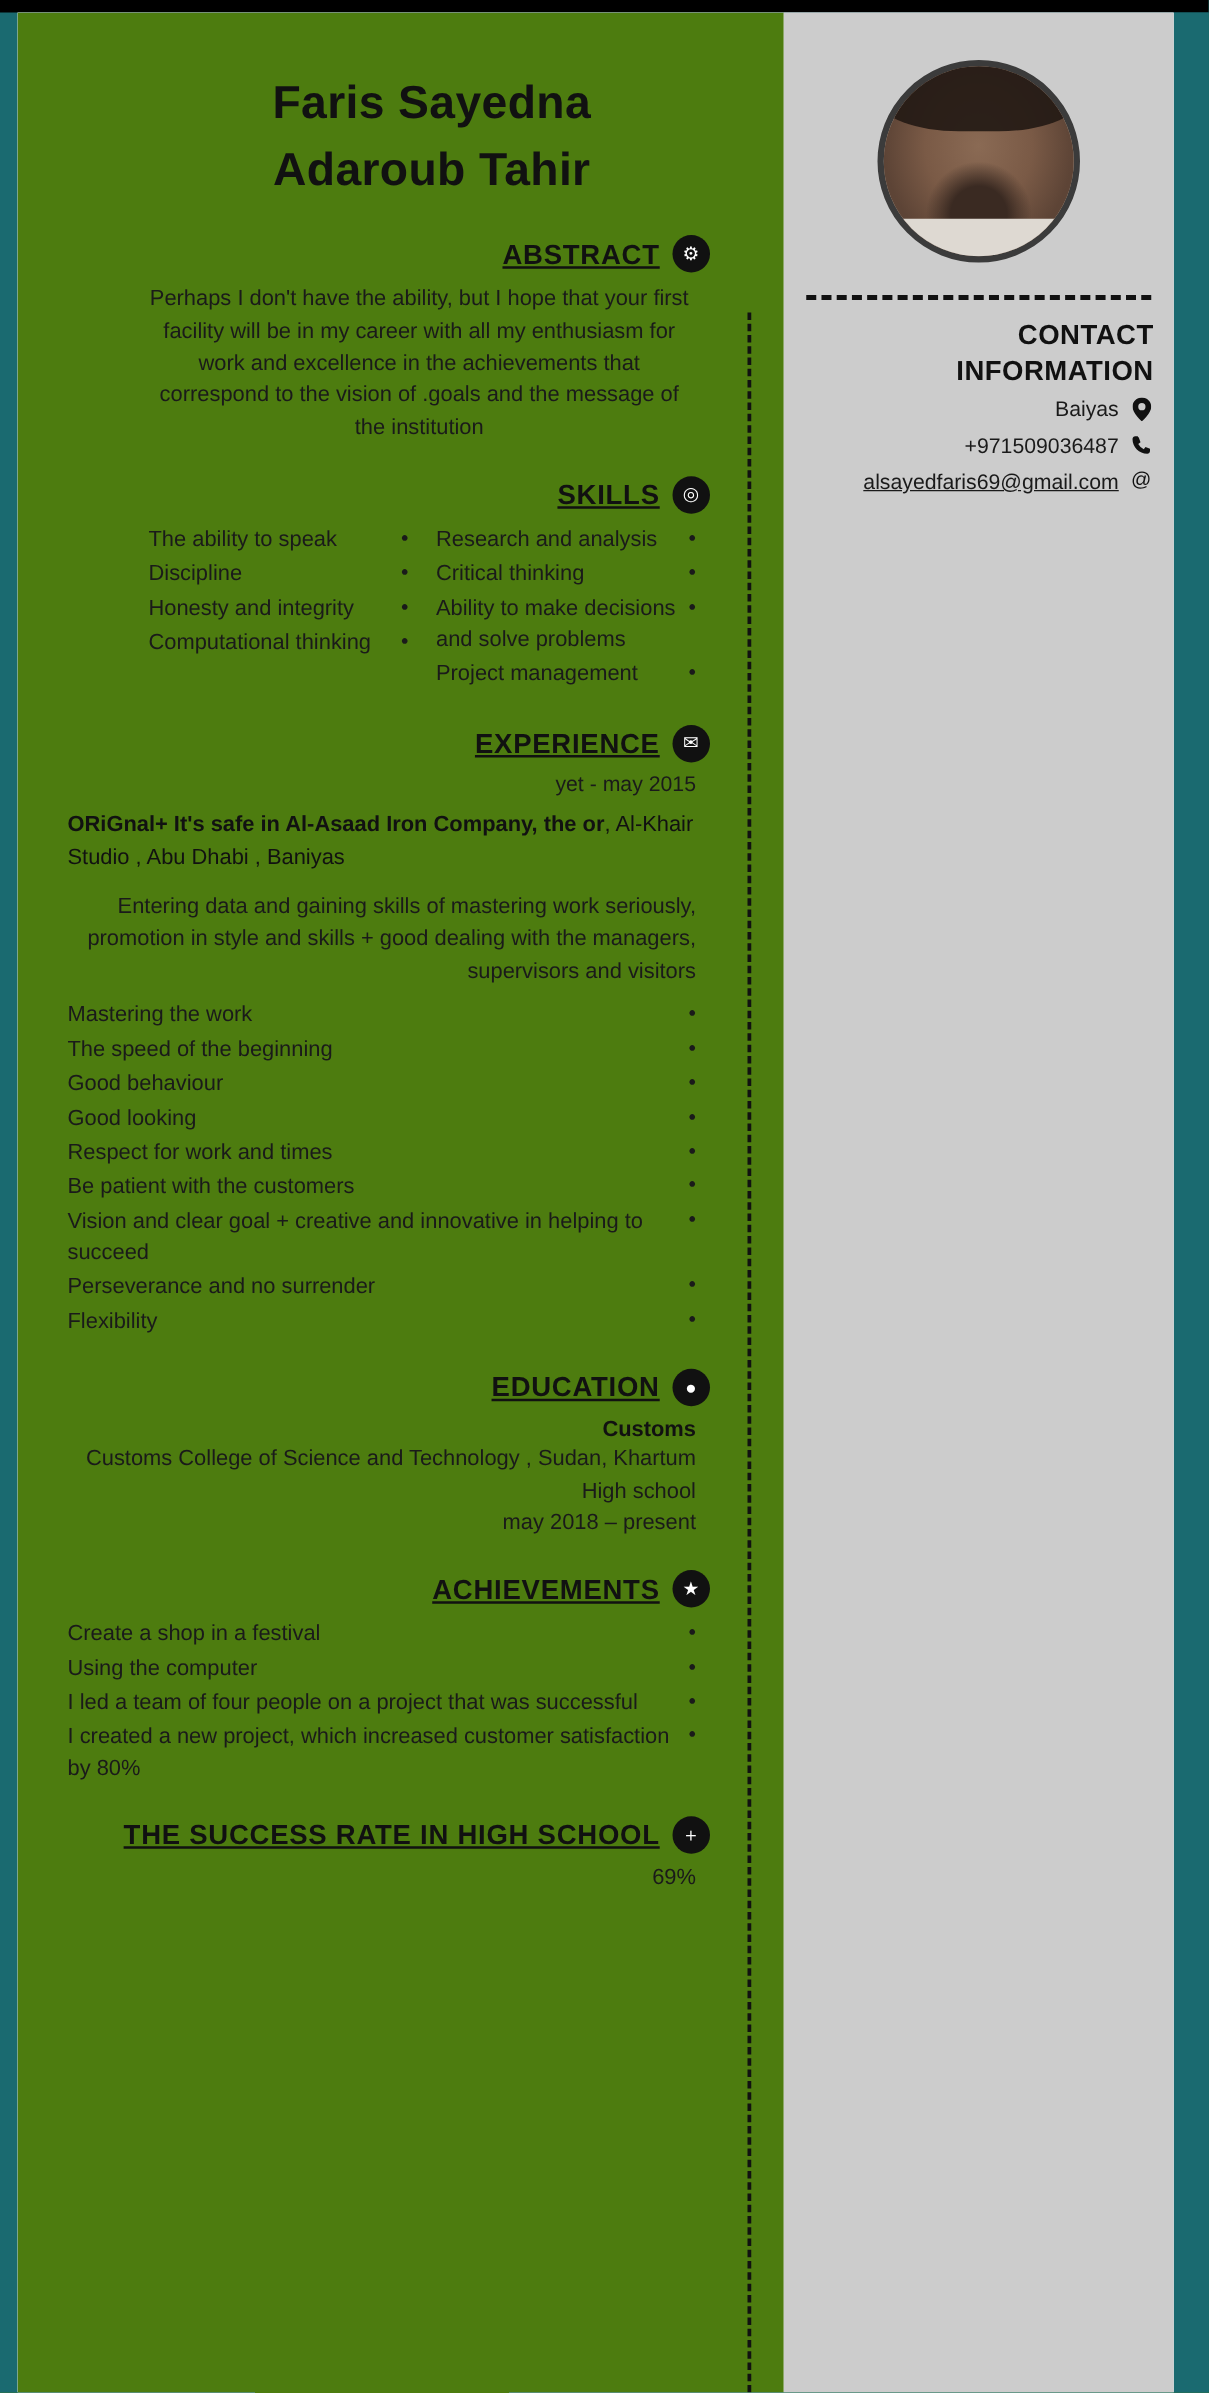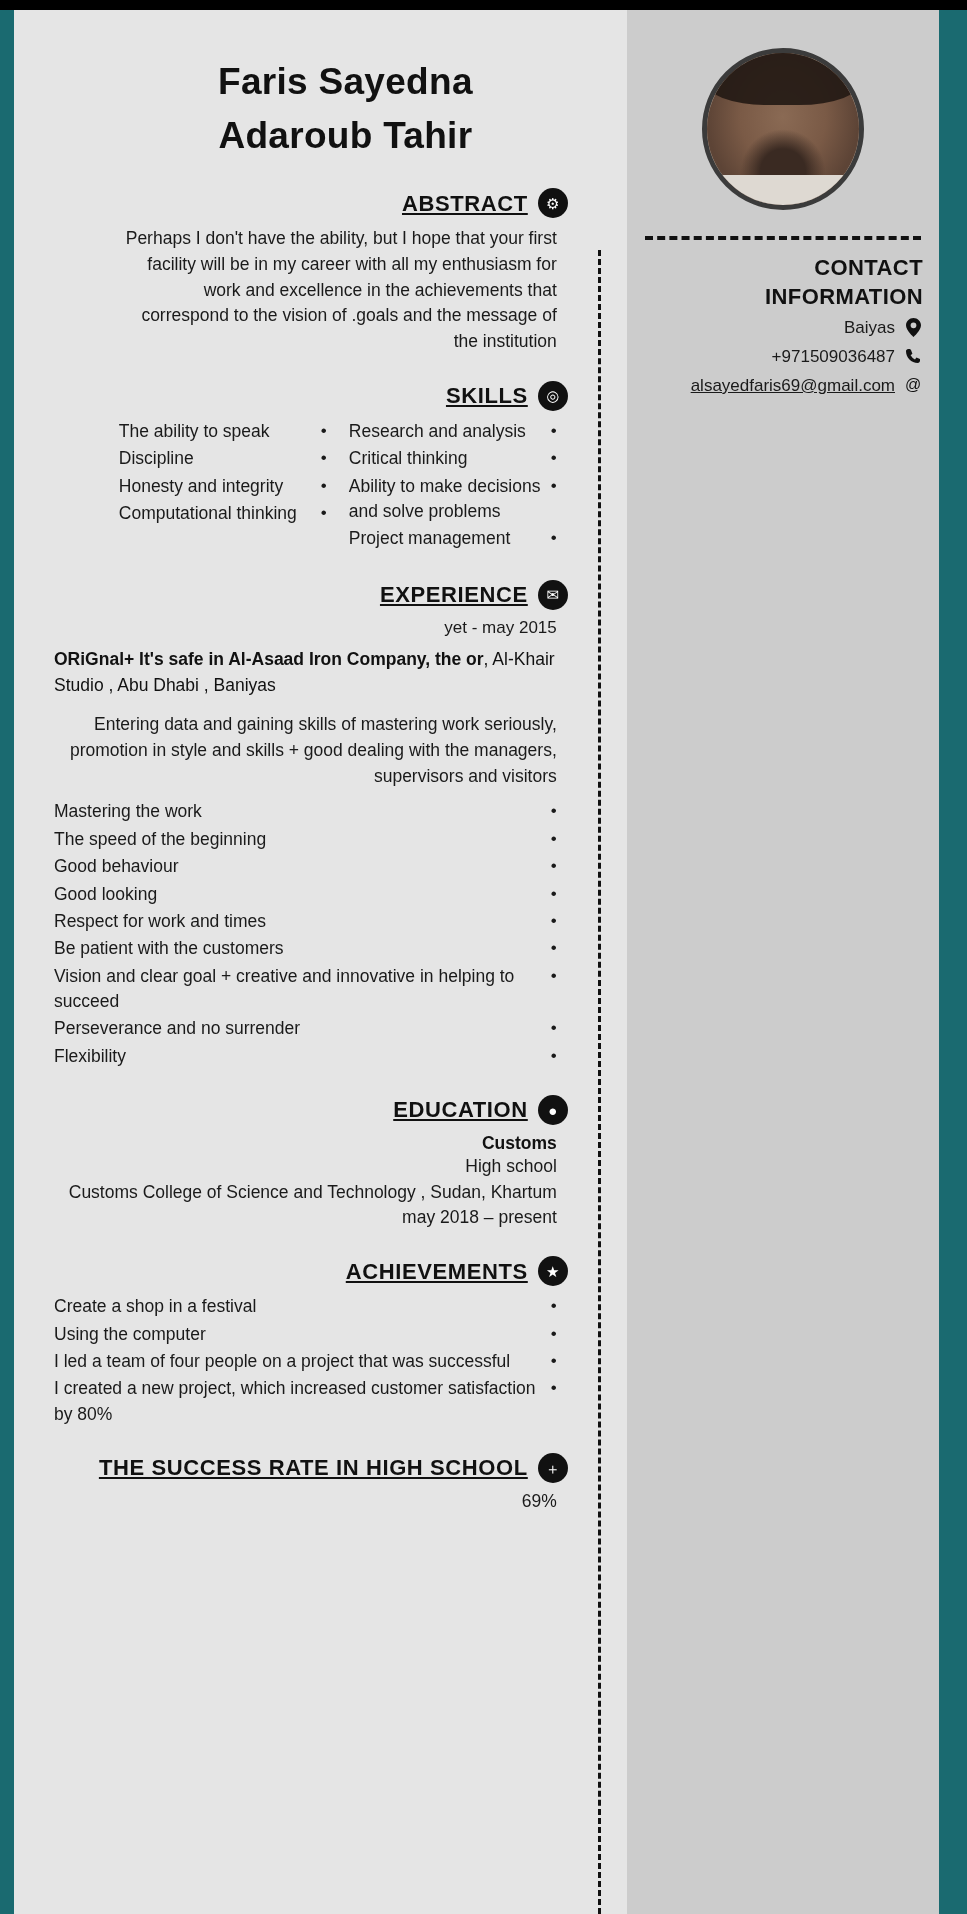--- a/index.html
+++ b/index.html
@@ -34,21 +34,21 @@
   .right-edge {
     position: absolute;
     top: 10px;
     left: 939px;
     width: 28px;
     height: 1904px;
     background: #1a6a70;
   }
   .left-col {
     width: 630px;
-    background: #e5e5e5;
+    background: #4d7c0f;
     position: relative;
     box-sizing: border-box;
     padding: 0;
   }
   .right-col {
     width: 321px;
     background: #cccccc;
     position: relative;
     box-sizing: border-box;
   }
@@ -116,20 +116,21 @@
   }
   .body-text {
     font-size: 17.5px;
     line-height: 1.47;
     color: #1a1a1a;
     text-align: right;
   }
   .para {
     margin: 4px 0 0 0;
     padding-left: 60px;
+    text-align: center;
   }
 
   
   ul.blist {
     list-style: none;
     margin: 0;
     padding: 0;
   }
   ul.blist li {
     font-size: 17.5px;
@@ -354,22 +355,22 @@
       </ul>
     </div>
 
     <div class="section">
       <div class="sec-head">
         <div class="sec-title">EDUCATION</div>
         <div class="sec-icon">●</div>
       </div>
       <div class="edu-block">
         <div class="edu-degree">Customs</div>
+        <div class="edu-line">Customs College of Science and Technology , Sudan, Khartum</div>
         <div class="edu-line">High school</div>
-        <div class="edu-line">Customs College of Science and Technology , Sudan, Khartum</div>
         <div class="edu-line">may 2018 – present</div>
       </div>
     </div>
 
     <div class="section">
       <div class="sec-head">
         <div class="sec-title">ACHIEVEMENTS</div>
         <div class="sec-icon">★</div>
       </div>
       <ul class="blist">

